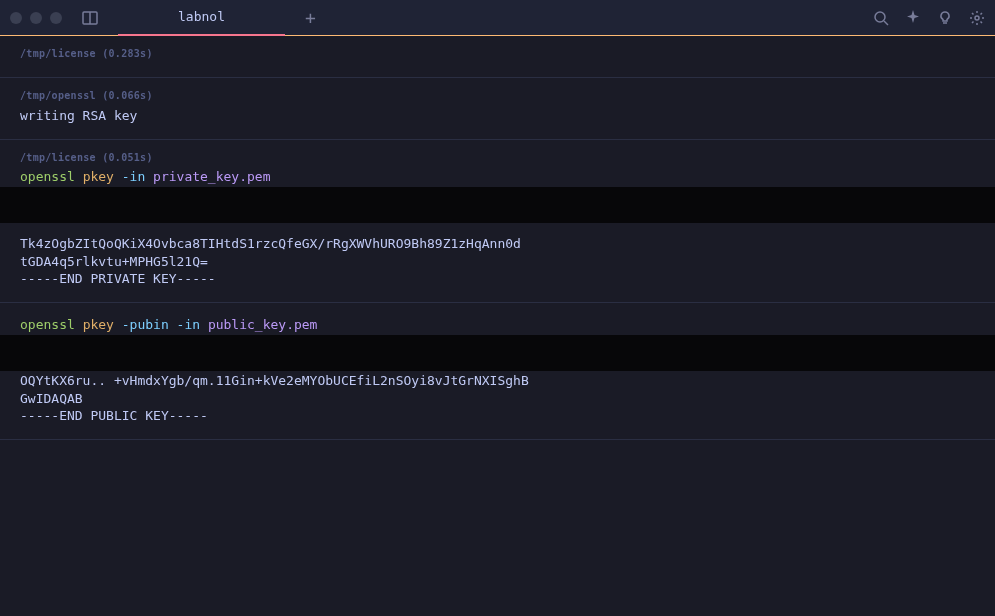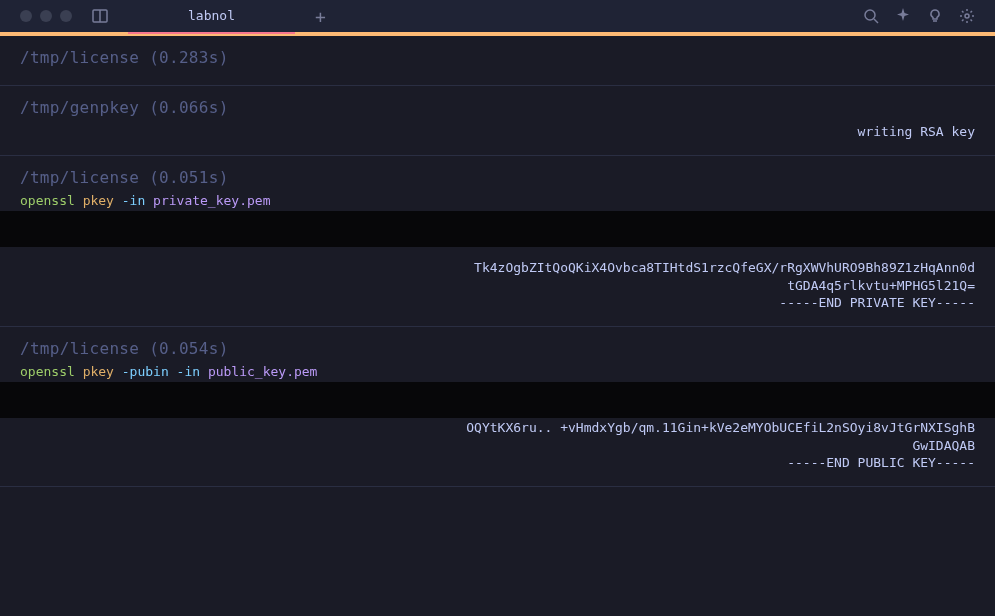--- a/index.html
+++ b/index.html
@@ -10,22 +10,22 @@
       font-family: 'Menlo', 'Monaco', 'Consolas', monospace;
       font-size: 13px;
       color: #c0caf5;
       overflow: hidden;
     }
     .titlebar {
       height: 36px;
       background: #1f2335;
       display: flex;
       align-items: center;
-      padding: 0 20px;
-      border-bottom: 4px solid #fdba74;
+      padding: 0 10px;
+      border-bottom: 1px solid #fdba74;
     }
     .traffic-lights {
       display: flex;
       gap: 8px;
       margin-right: 20px;
     }
     .traffic-light {
       width: 12px;
       height: 12px;
       border-radius: 50%;
@@ -69,36 +69,36 @@
       padding: 0;
       height: calc(100% - 36px);
       overflow-y: auto;
     }
     .block {
       padding: 12px 20px 14px 20px;
       border-bottom: 1px solid #2a2e42;
     }
     .path-line {
       color: #565f89;
-      font-size: 16px;
+      font-size: 10px;
       margin-bottom: 4px;
       letter-spacing: 0.3px;
+      font-weight: bold;
     }
     .cmd-line {
       line-height: 1.5;
       white-space: pre-wrap;
       word-break: break-all;
     }
     .output {
       color: #c0caf5;
       line-height: 1.35;
       white-space: pre-wrap;
       word-break: break-all;
       margin-top: 6px;
-      text-align: right;
     }
     .t-cmd { color: #9ece6a; }
     .t-sub { color: #e0af68; }
     .t-flag { color: #7dcfff; }
     .t-arg { color: #c0caf5; }
     .t-file { color: #bb9af7; }
     .redact {
       background: #070709;
       height: 18px;
       margin: 1px -20px;
@@ -142,32 +142,31 @@
       <path d="M8 1v2M8 13v2M1 8h2M13 8h2M3 3l1.5 1.5M11.5 11.5L13 13M3 13l1.5-1.5M11.5 4.5L13 3"></path>
     </svg>
   </div>
 </div>
 
 <div class="terminal" id="terminal">
     <div class="block">
       <div class="path-line">/tmp/license (0.283s)</div>
     </div>
     <div class="block">
-      <div class="path-line">/tmp/genpkey (0.066s)</div>
+      <div class="path-line">/tmp/openssl (0.066s)</div>
       <div class="output">writing RSA key</div>
     </div>
     <div class="block">
       <div class="path-line">/tmp/license (0.051s)</div>
       <div class="cmd-line"><span class="t-cmd">openssl </span><span class="t-sub">pkey </span><span class="t-flag">-in </span><span class="t-file">private_key.pem</span></div>
       <div class="redact tall"></div>
       <div class="output" style="margin-top: 12px;">Tk4zOgbZItQoQKiX4Ovbca8TIHtdS1rzcQfeGX/rRgXWVhURO9Bh89Z1zHqAnn0d
 tGDA4q5rlkvtu+MPHG5l21Q=
 -----END PRIVATE KEY-----</div>
     </div>
     <div class="block">
-      <div class="path-line">/tmp/license (0.054s)</div>
       <div class="cmd-line"><span class="t-cmd">openssl </span><span class="t-sub">pkey </span><span class="t-flag">-pubin </span><span class="t-flag">-in </span><span class="t-file">public_key.pem</span></div>
       <div class="redact tall"></div>
       <div class="output" style="margin-top: 0px;">OQYtKX6ru.. +vHmdxYgb/qm.11Gin+kVe2eMYObUCEfiL2nSOyi8vJtGrNXISghB
 GwIDAQAB
 -----END PUBLIC KEY-----</div>
     </div>
   </div>
 
 </body></html>

